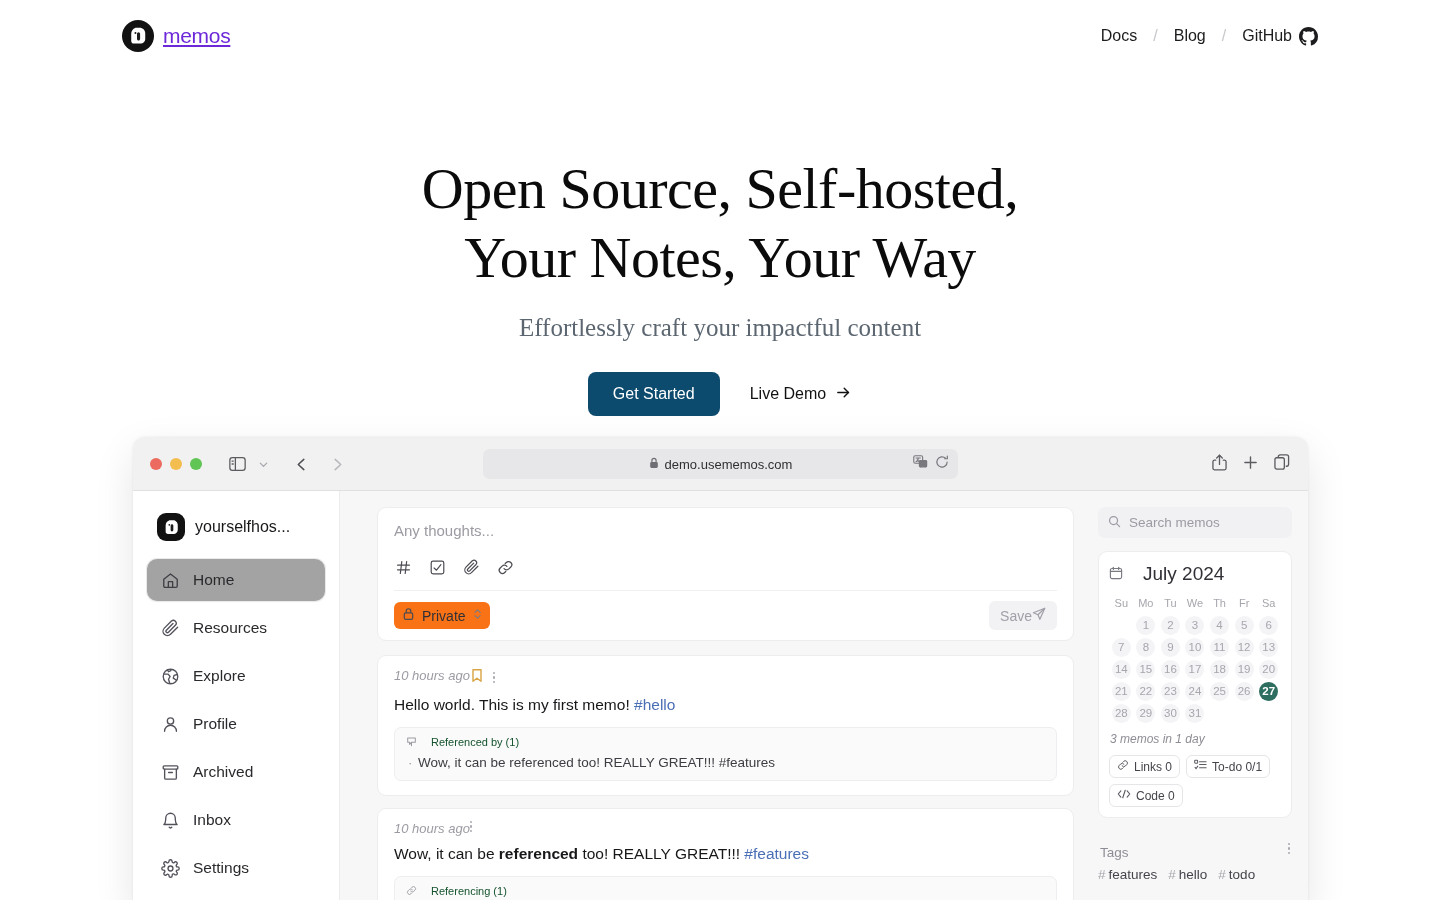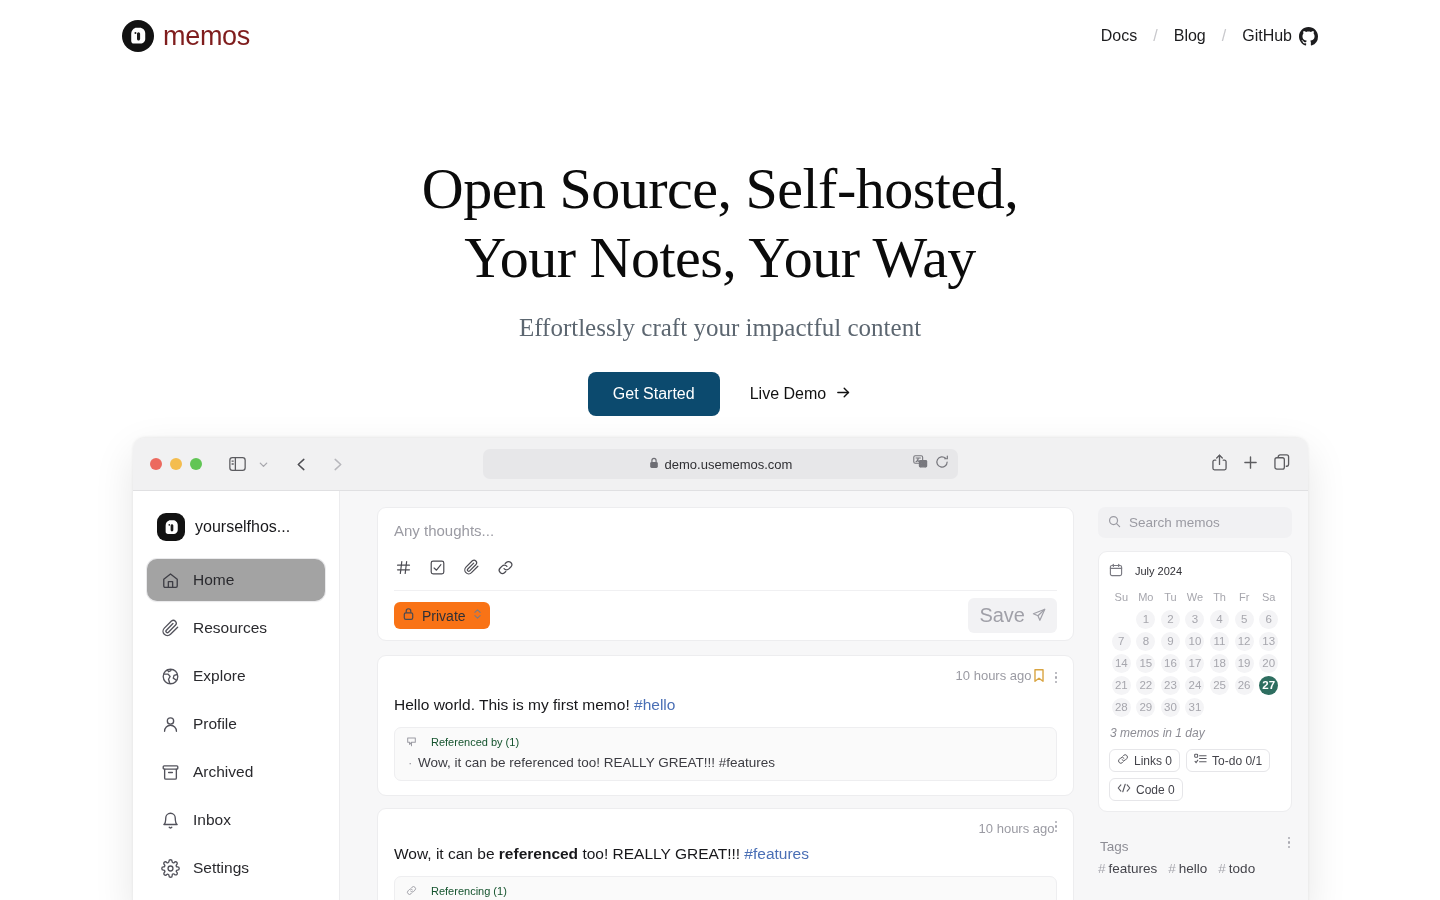--- a/index.html
+++ b/index.html
@@ -19,21 +19,21 @@
     padding: 0 120px 0 122px;
   }
   .brand { display: flex; align-items: center; gap: 9px; }
   .brand-logo {
     width: 32px; height: 32px; border-radius: 50%;
     background: #121212; position: relative; overflow: hidden;
     display: flex; align-items: center; justify-content: center;
   }
   .brand-logo svg { display:block; }
   .brand-name {
-    font-size: 27px; font-weight: 500; color: #7f1d1d; letter-spacing: -0.3px;
+    font-size: 21px; font-weight: 500; color: #6d28d9; letter-spacing: -0.3px; text-decoration: underline;
   }
   .nav-links { display: flex; align-items: center; gap: 0; }
   .nav-link {
     font-size: 16px; color: #1c1c1e; text-decoration: none;
     padding: 0 2px; display:flex; align-items:center; gap:7px;
   }
   .nav-sep { color: #c8c8cc; font-size: 16px; margin: 0 14px; }
   .gh-icon { display:inline-block; width:19px; height:19px; }
 
   
@@ -121,26 +121,26 @@
   .editor .tools .ic { width:19px; height:19px; display:flex; align-items:center; justify-content:center;}
   .editor .foot {
     margin-top: 13px; border-top: 1px solid #f0f0f2; height: 50px;
     display:flex; align-items:center; justify-content:space-between;
   }
   .vis-select {
     display:flex; align-items:center; gap: 7px; font-size: 14px; color:#303036;
     background:#f97316; border-radius: 6px; padding: 5px 8px;
   }
   .save-btn {
-    display:flex; align-items:center; gap: 7px; font-size: 20px; color:#a0a0a8;
+    display:flex; align-items:center; font-size: 14px; color:#a0a0a8;
     background:#f2f2f4; border-radius: 6px; padding: 6px 11px; border:none;
     font-family:"Liberation Sans", sans-serif;
   }
   .memo { padding: 12px 16px 14px 16px; margin-bottom: 12px; }
-  .memo-head { display:flex; align-items:flex-start; justify-content:flex-end; }
+  .memo-head { display:flex; align-items:flex-start; justify-content:flex-start;font-style:italic; }
   .memo-time { font-size: 13px; color: #9b9ba3; }
   .memo-actions { display:flex; align-items:center; gap: 9px; color:#a8a8b0; }
   .bookmark { color:#d9a441; }
   .memo-body { font-size: 15.5px; color:#18181b; margin-top: 8px; line-height:1.35; }
   .memo-body b { font-weight: 700; }
   .tag { color:#4a6fb5; }
   .ref-box {
     margin-top: 11px; background:#fafafa; border:1px solid #eeeef0; border-radius: 7px;
     padding: 8px 11px 10px 11px;
   }
@@ -149,21 +149,21 @@
   .ref-item::before { content:"·"; position:absolute; left: 2px; color:#9b9ba3; }
 
   
   .bright { width: 218px; flex: none; padding: 16px 16px 0 8px; }
   .search {
     height: 31px; background:#f1f1f3; border-radius: 7px; display:flex; align-items:center;
     gap: 8px; padding: 0 10px; margin-bottom: 13px;
   }
   .search .ph { font-size: 13.5px; color:#9b9ba3; }
   .cal-card { background:#fff; border:1px solid #ededef; border-radius: 9px; padding: 11px 10px 10px 10px; }
-  .cal-head { display:flex; align-items:center; gap: 12px; font-size: 11px; color:#303036; font-weight:500; margin-bottom: 9px; }
+  .cal-head { display:flex; align-items:center; gap: 20px; font-size: 19px; color:#303036; font-weight:500; margin-bottom: 9px; }
   .cal-grid { display:grid; grid-template-columns: repeat(7, 1fr); row-gap: 3px; }
   .cal-grid div {
     text-align:center; font-size: 11.5px; color:#a6a6ad; height: 19px; line-height:19px;
   }
   .cal-grid .dow { color:#a6a6ad; font-size:11px; }
   .cal-grid .day { border-radius: 50%; background:#f4f4f6; width:19px; margin: 0 auto; }
   .cal-grid .day.empty { background: transparent; }
   .cal-grid .day.sel { background:#2e6e60; color:#fff; font-weight:700; }
   .cal-note { font-size: 12px; color:#8d8d95; font-style: italic; margin: 9px 0 9px 1px; }
   .stats { display:flex; flex-wrap: wrap; gap: 6px; }

